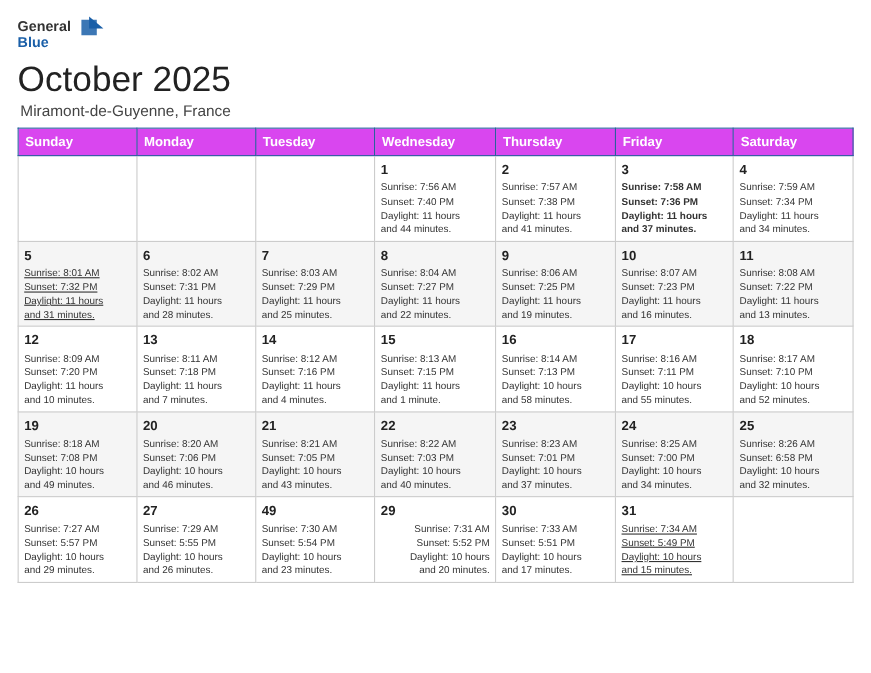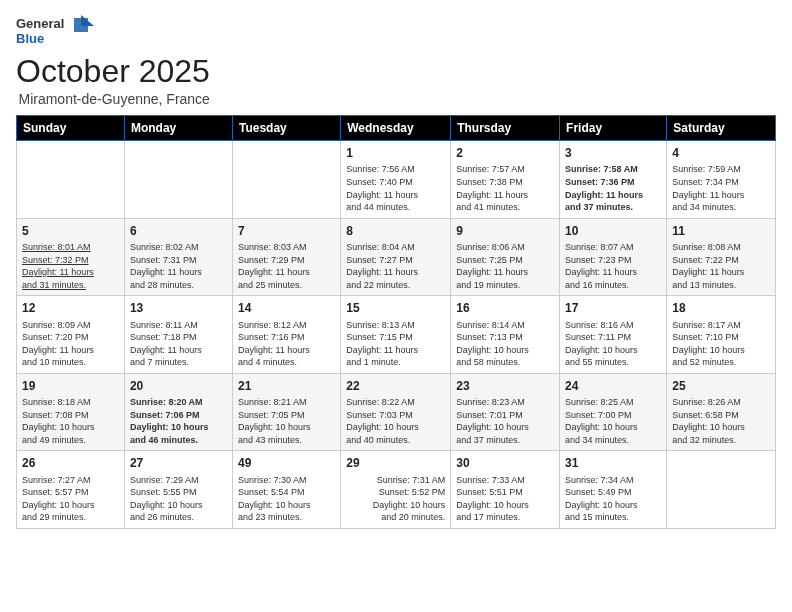--- a/index.html
+++ b/index.html
@@ -41,21 +41,21 @@
       font-size: 14px;
       color: #444;
       margin-top: 2px;
     }
     .calendar {
       width: 100%;
       border-collapse: collapse;
       border: 1px solid #ccc;
     }
     .calendar th {
-      background: #000000;
+      background: #d946ef;
       color: #fff;
       font-size: 12px;
       font-weight: bold;
       text-align: left;
       padding: 5px 6px;
       border: 1px solid #2a5f9e;
     }
     .calendar td {
       vertical-align: top;
       border: 1px solid #ccc;
@@ -258,21 +258,21 @@
         <tr>
           <td>
             <span class="day-number">19</span>
             <div class="day-info" style="white-space: pre-line;">Sunrise: 8:18 AM
 Sunset: 7:08 PM
 Daylight: 10 hours
 and 49 minutes.</div>
           </td>
           <td>
             <span class="day-number">20</span>
-            <div class="day-info" style="white-space: pre-line; font-weight: bold;">Sunrise: 8:20 AM
+            <div class="day-info" style="white-space: pre-line;">Sunrise: 8:20 AM
 Sunset: 7:06 PM
 Daylight: 10 hours
 and 46 minutes.</div>
           </td>
           <td>
             <span class="day-number">21</span>
             <div class="day-info" style="white-space: pre-line;">Sunrise: 8:21 AM
 Sunset: 7:05 PM
 Daylight: 10 hours
 and 43 minutes.</div>
@@ -337,21 +337,21 @@
           </td>
           <td>
             <span class="day-number">30</span>
             <div class="day-info" style="white-space: pre-line;">Sunrise: 7:33 AM
 Sunset: 5:51 PM
 Daylight: 10 hours
 and 17 minutes.</div>
           </td>
           <td>
             <span class="day-number">31</span>
-            <div class="day-info" style="white-space: pre-line;">Sunrise: 7:34 AM
+            <div class="day-info" style="white-space: pre-line; text-decoration: underline;">Sunrise: 7:34 AM
 Sunset: 5:49 PM
 Daylight: 10 hours
 and 15 minutes.</div>
           </td>
           <td></td>
         </tr>
       </tbody>
   </table>
 </div>
 

